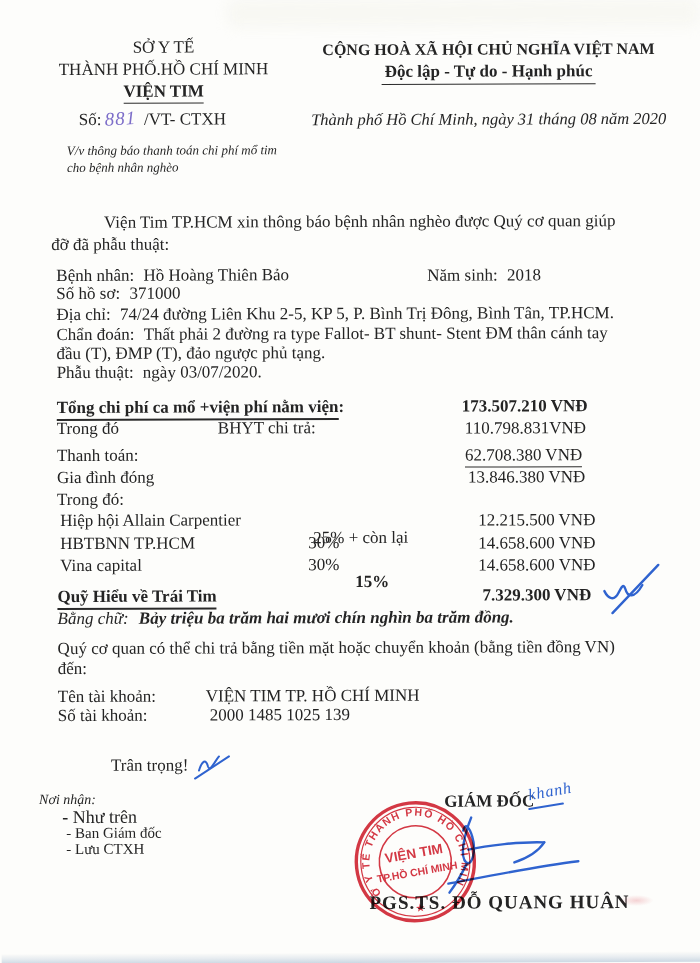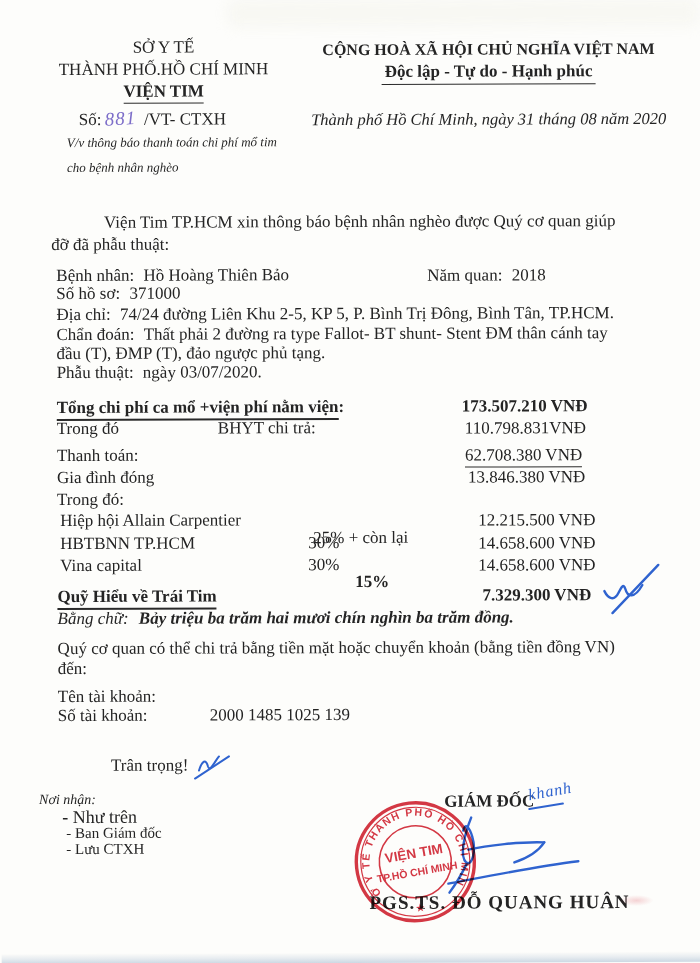--- a/index.html
+++ b/index.html
@@ -64,33 +64,33 @@
   <div class="line center b" style="left:40px;top:81px;width:250px"><span class="u">VIỆN TIM</span></div>
 
   <div class="line center b" style="left:295px;top:40px;width:390px;font-size:16px"><span>CỘNG HOÀ XÃ HỘI CHỦ NGHĨA VIỆT NAM</span></div>
   <div class="line center b" style="left:295px;top:62px;width:390px"><span class="u" style="padding:0 3px 2px">Độc lập - Tự do - Hạnh phúc</span></div>
 
   <div class="line" style="left:80px;top:108px">
     <span>Số:</span><span class="hw-purple">881</span><span class="sp">/VT- CTXH</span>
   </div>
   <div class="line center i" style="left:295px;top:110px;width:390px;font-size:16.5px"><span>Thành phố Hồ Chí Minh, ngày 31 tháng 08 năm 2020</span></div>
 
-  <div class="line i" style="left:68px;top:132px;font-size:13px"><span>V/v thông báo thanh toán  chi phí  mổ tim</span></div>
+  <div class="line i" style="left:68px;top:140px;font-size:13px"><span>V/v thông báo thanh toán  chi phí  mổ tim</span></div>
   <div class="line i" style="left:68px;top:157px;font-size:13px"><span>cho bệnh nhân nghèo</span></div>
 
 
   <div class="line" style="left:105px;top:212px"><span>Viện Tim TP.HCM xin thông báo bệnh nhân nghèo được Quý cơ quan giúp</span></div>
   <div class="line" style="left:52px;top:234px"><span>đỡ đã phẫu thuật:</span></div>
 
   <div class="line" style="left:57px;top:265px">
     <span>Bệnh nhân:</span>
     <span class="sp">Hồ Hoàng Thiên Bảo</span>
   </div>
   <div class="line" style="left:428px;top:266px">
-    <span>Năm quan:</span>
+    <span>Năm sinh:</span>
     <span class="sp">2018</span>
   </div>
   <div class="line" style="left:57px;top:283px">
     <span>Số hồ sơ:</span>
     <span class="sp">371000</span>
   </div>
   <div class="line" style="left:57px;top:304px">
     <span>Địa chỉ:</span>
     <span class="sp">74/24 đường Liên Khu 2-5, KP 5, P. Bình Trị Đông, Bình Tân, TP.HCM.</span>
   </div>
@@ -139,20 +139,21 @@
 
   <div class="line" style="left:57px;top:608px">
     <span class="i">Bằng chữ:</span>
     <span class="b i" style="margin-left:6px">Bảy triệu ba trăm hai mươi chín nghìn ba trăm đồng.</span>
   </div>
 
   <div class="line" style="left:57px;top:638px"><span>Quý cơ quan có thể chi trả bằng tiền mặt hoặc chuyển khoản (bằng tiền đồng VN)</span></div>
   <div class="line" style="left:57px;top:658px"><span>đến:</span></div>
 
   <div class="line" style="left:57px;top:686px"><span>Tên tài khoản:</span></div>
+  <div class="line" style="left:205px;top:686px"><span>VIỆN TIM TP. HỒ CHÍ MINH</span></div>
   <div class="line" style="left:57px;top:705px"><span>Số tài khoản:</span></div>
   <div class="line" style="left:209px;top:705px"><span>2000 1485 1025 139</span></div>
 
   <div class="line" style="left:110px;top:755px"><span>Trân trọng!</span></div>
 
   <div class="line i" style="left:38px;top:789px;font-size:14px"><span>Nơi nhận:</span></div>
   <div class="line" style="left:61px;top:806px;font-size:18px"><span>- Như trên</span></div>
   <div class="line" style="left:65px;top:822px;font-size:15px"><span>- Ban Giám đốc</span></div>
   <div class="line" style="left:65px;top:838px;font-size:15px"><span>- Lưu CTXH</span></div>
 

